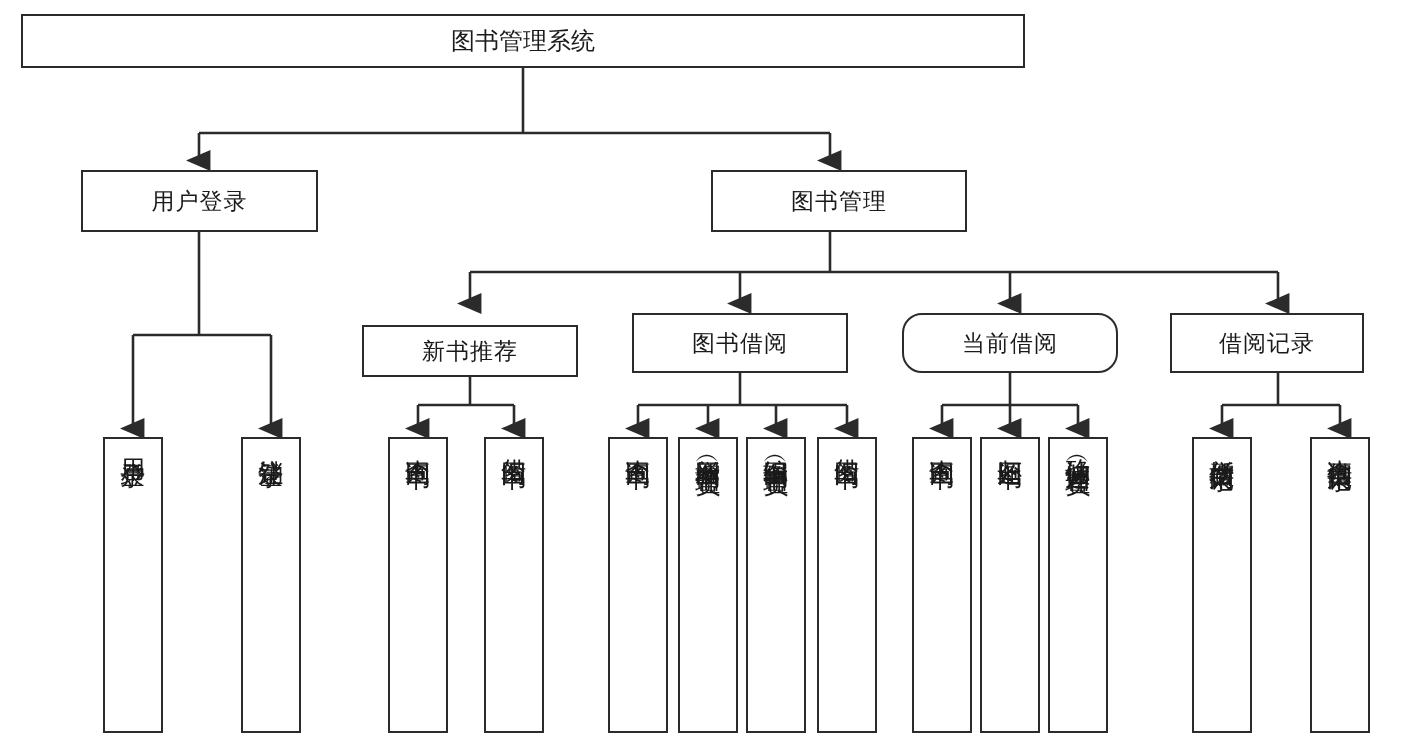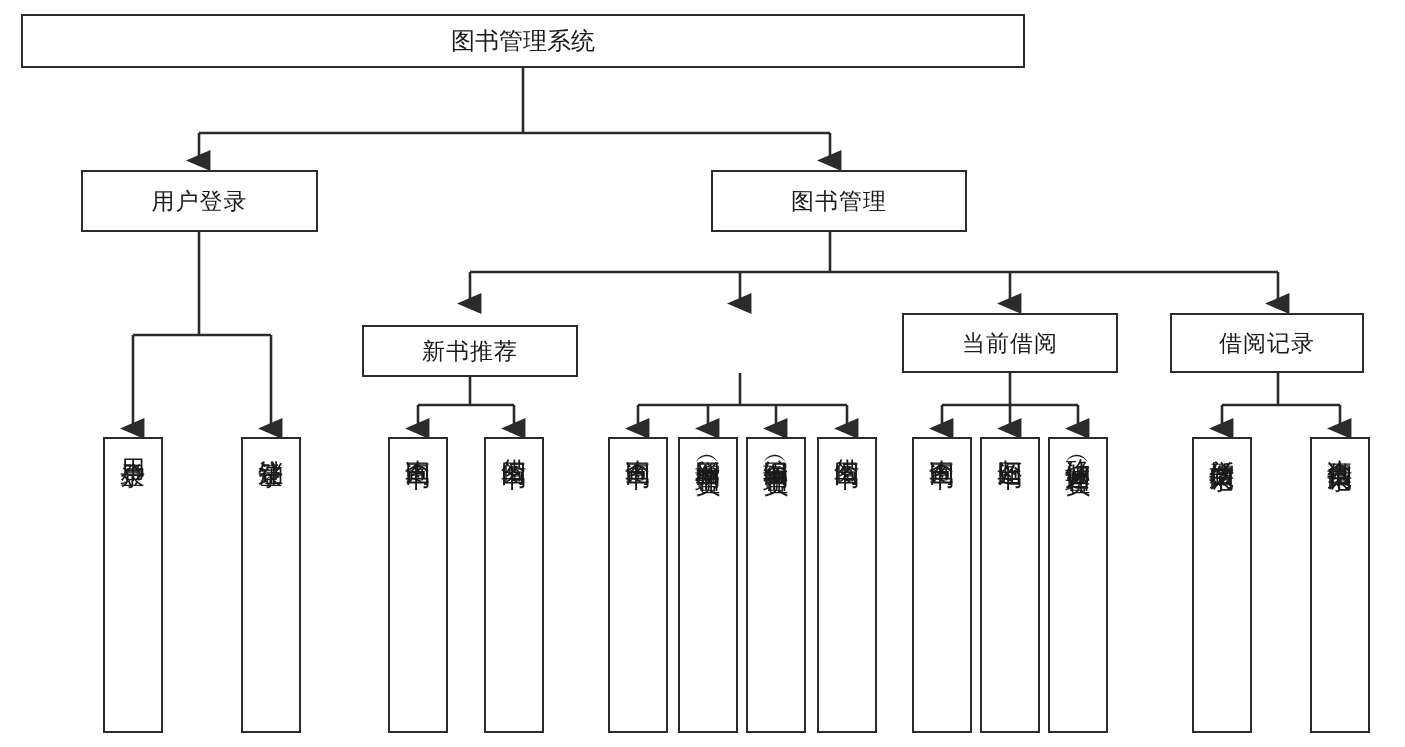--- a/index.html
+++ b/index.html
@@ -126,21 +126,24 @@
   <div class="node h" style="left:81px; top:170px; width:237px; height:62px;">
     <span>用户登录</span>
   </div>
   <div class="node h" style="left:711px; top:170px; width:256px; height:62px;">
     <span>图书管理</span>
   </div>
 
   <div class="node h" style="left:362px; top:325px; width:216px; height:52px;">
     <span>新书推荐</span>
   </div>
-  <div class="node h" style="left:902px; top:313px; width:216px; height:60px;">
+  <div class="node h" style="left:632px; top:313px; width:216px; height:60px;">
+    <span>图书借阅</span>
+  </div>
+  <div class="node h" style="left:902px; top:313px; width:216px; height:60px;border-radius:20px;">
     <span>当前借阅</span>
   </div>
   <div class="node h" style="left:1170px; top:313px; width:194px; height:60px;">
     <span>借阅记录</span>
   </div>
 
   <div class="node leaf" style="left:103px; top:437px; width:60px; height:296px;">
     <span class="vtext">用户登录</span>
   </div>
   <div class="node leaf" style="left:241px; top:437px; width:60px; height:296px;">

